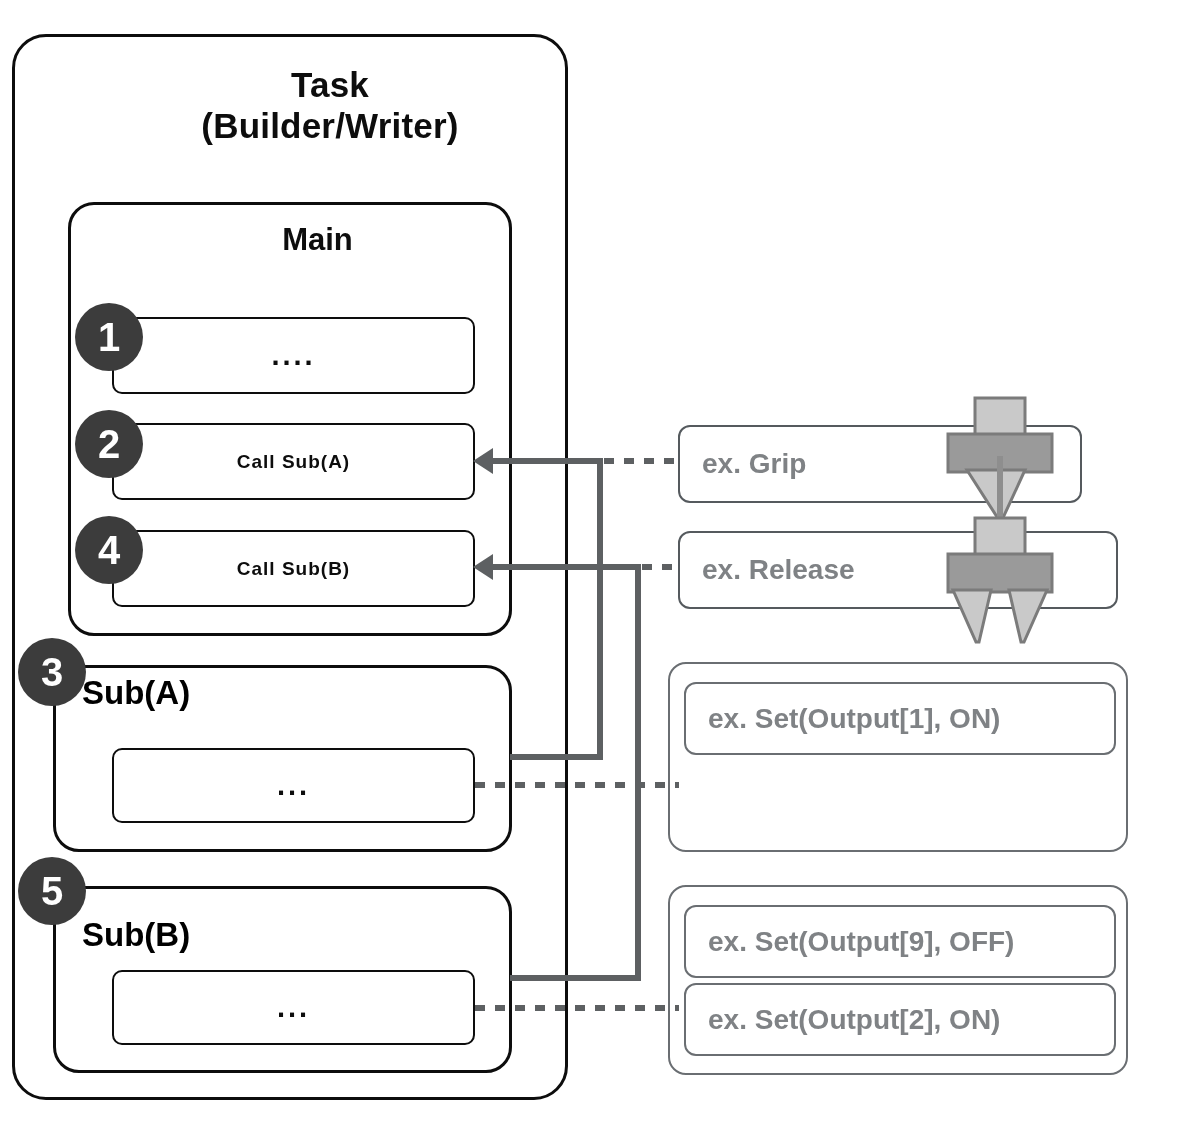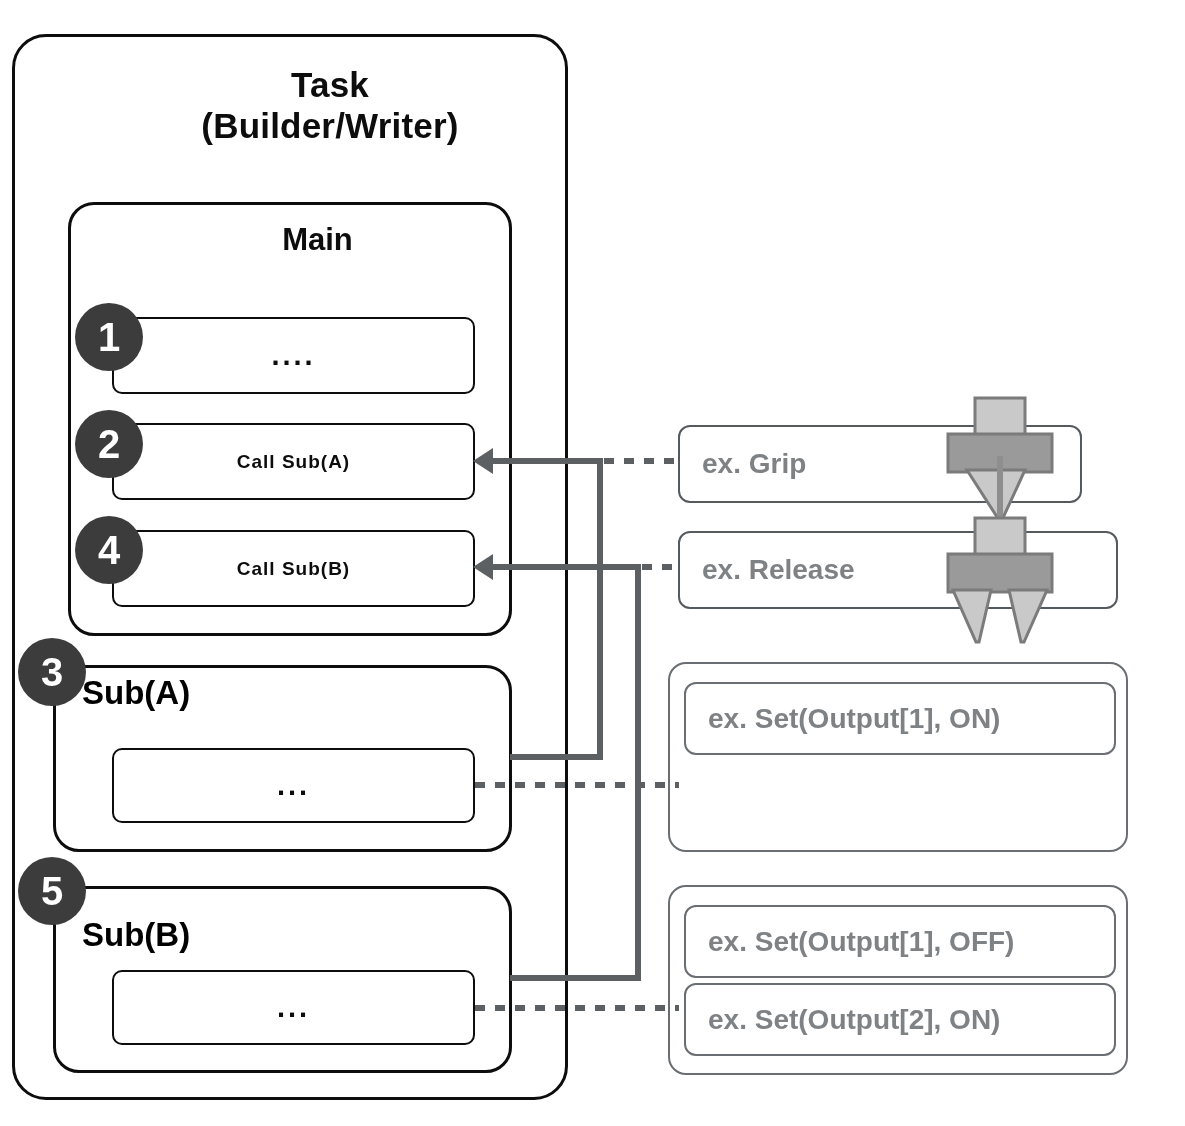--- a/index.html
+++ b/index.html
@@ -188,19 +188,19 @@
     <polygon points="94,84 132,84 109,136 106,136" fill="#c9c9c9" stroke="#7b7b7b" stroke-width="3"></polygon>
   </svg>
 
   <div class="rbox ex-group" style="left:668px;top:662px;width:460px;height:190px;"></div>
   <div class="rbox ex-inner" style="left:684px;top:682px;width:432px;height:73px;">
     <span class="ex-text">ex. Set(Output[1], ON)</span>
   </div>
 
   <div class="rbox ex-group" style="left:668px;top:885px;width:460px;height:190px;"></div>
   <div class="rbox ex-inner" style="left:684px;top:905px;width:432px;height:73px;">
-    <span class="ex-text">ex. Set(Output[1], OFF)</span>
+    <span class="ex-text">ex. Set(Output[9], OFF)</span>
   </div>
   <div class="rbox ex-inner" style="left:684px;top:983px;width:432px;height:73px;">
     <span class="ex-text">ex. Set(Output[2], ON)</span>
   </div>
 
 </div>
 
 </body></html>

